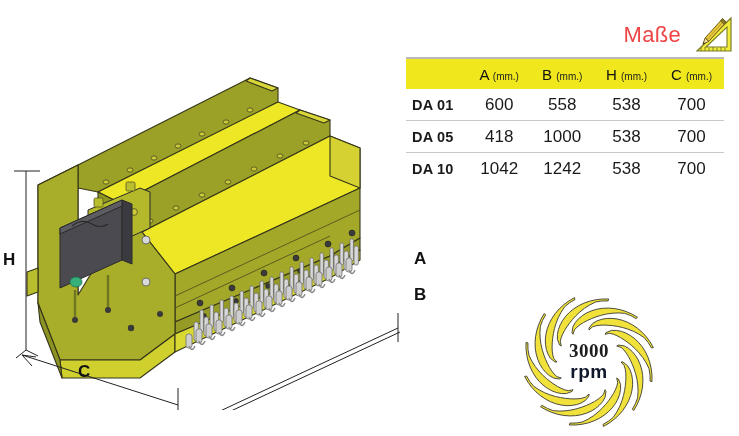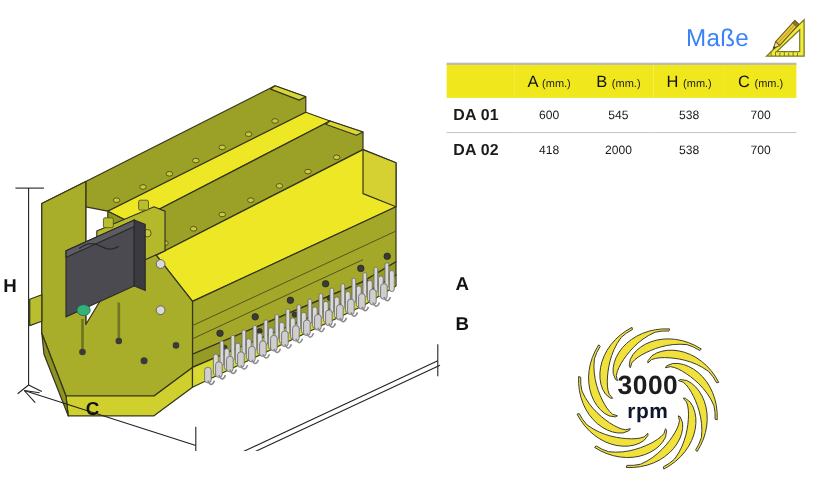--- a/index.html
+++ b/index.html
@@ -6,50 +6,50 @@
   body{
     width:739px;height:436px;background:#ffffff;overflow:hidden;
     font-family:"Liberation Sans","DejaVu Sans",sans-serif;
     position:relative;
   }
   .root{position:absolute;inset:0;}
 
   
   #title-block{position:absolute;left:560px;top:12px;width:175px;height:46px;
     display:flex;align-items:center;justify-content:flex-end;gap:10px;}
-  #title-text{font-size:22px;color:#3b82f6;letter-spacing:.3px;}
+  #title-text{font-size:22px;color:#ef4444;letter-spacing:.3px;}
   #ruler-icon{width:44px;height:40px;display:block;}
 
   
   #spec-table{position:absolute;left:406px;top:57px;width:318px;}
   #spec-table table{border-collapse:collapse;width:100%;}
   #spec-table thead tr{background:#f0e81c;}
   #spec-table thead th{
     border-top:2px solid #b9b9b9;
     height:30px;font-weight:normal;color:#111;font-size:15px;
     text-align:center;padding:0;
   }
   #spec-table thead th.corner{width:62px;}
   #spec-table th .unit{font-size:10px;color:#222;}
   #spec-table tbody td{
-    height:31px;font-size:11px;color:#1a1a1a;text-align:center;padding:0;
+    height:31px;font-size:17px;color:#1a1a1a;text-align:center;padding:0;
     border-top:1.5px solid #c8c8c8;
   }
   #spec-table tbody tr:first-child td{border-top:none;}
   #spec-table tbody td.rowlabel{
     font-weight:bold;text-align:left;padding-left:6px;font-size:14.5px;letter-spacing:.2px;
   }
 
   
   #rpm-badge{position:absolute;left:513px;top:292px;width:152px;height:140px;}
   #rpm-badge svg{display:block;}
   #rpm-text{position:absolute;left:0;top:0;width:152px;height:140px;
     display:flex;flex-direction:column;align-items:center;justify-content:center;
     pointer-events:none;}
-  #rpm-value{font-size:24px;font-weight:bold;color:#1d1d1d;line-height:1.05;letter-spacing:.5px;}
+  #rpm-value{font-size:19px;font-weight:bold;color:#1d1d1d;line-height:1.05;letter-spacing:.5px;font-family:Liberation Serif, serif;}
   #rpm-unit{font-size:19px;font-weight:bold;color:#0f172a;line-height:1.15;letter-spacing:.5px;}
 
   
   #machine-illustration{position:absolute;left:0px;top:60px;width:480px;height:350px;}
   #machine-illustration svg{display:block;}
 
   .dimlabel{position:absolute;font-weight:bold;color:#111;font-size:17px;}
   #dim-label-h{left:3px;top:250px;}
   #dim-label-c{left:78px;top:362px;}
   #dim-label-a{left:414px;top:249px;}
@@ -106,28 +106,35 @@
           <th>
             <span>C</span>
             <span class="unit">(mm.)</span>
           </th>
         </tr>
       </thead>
       <tbody>
         <tr>
           <td class="rowlabel">DA 01</td>
           <td>600</td>
-          <td>545</td>
+          <td>558</td>
           <td>538</td>
           <td>700</td>
         </tr>
         <tr>
-          <td class="rowlabel">DA 02</td>
+          <td class="rowlabel">DA 05</td>
           <td>418</td>
-          <td>2000</td>
+          <td>1000</td>
+          <td>538</td>
+          <td>700</td>
+        </tr>
+        <tr>
+          <td class="rowlabel">DA 10</td>
+          <td>1042</td>
+          <td>1242</td>
           <td>538</td>
           <td>700</td>
         </tr>
       </tbody>
     </table>
   </div>
 
   <div id="rpm-badge">
     <span>
       <svg width="152" height="140" viewBox="0 0 152 140">

